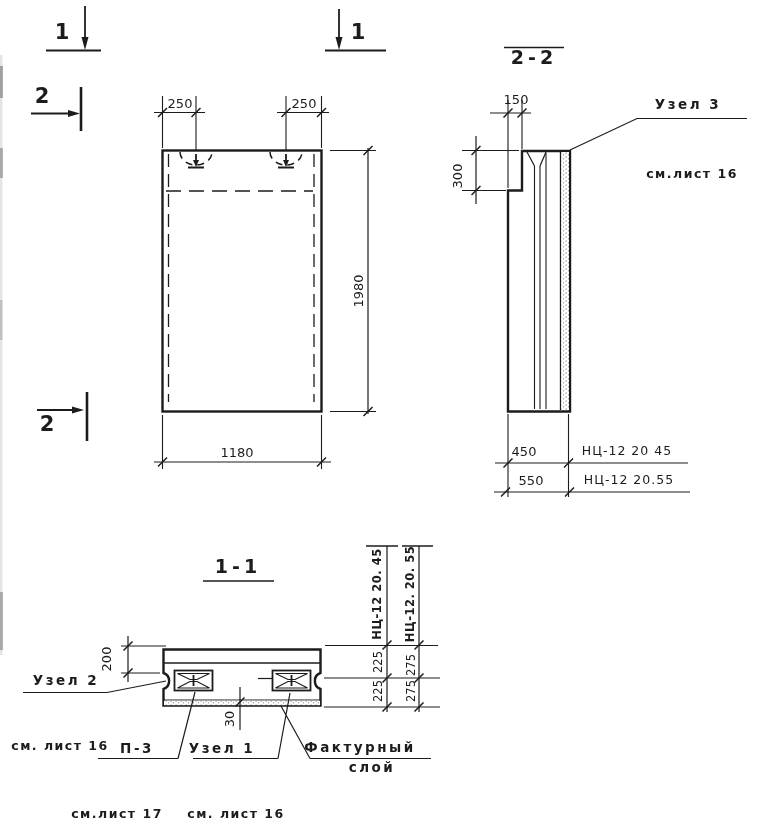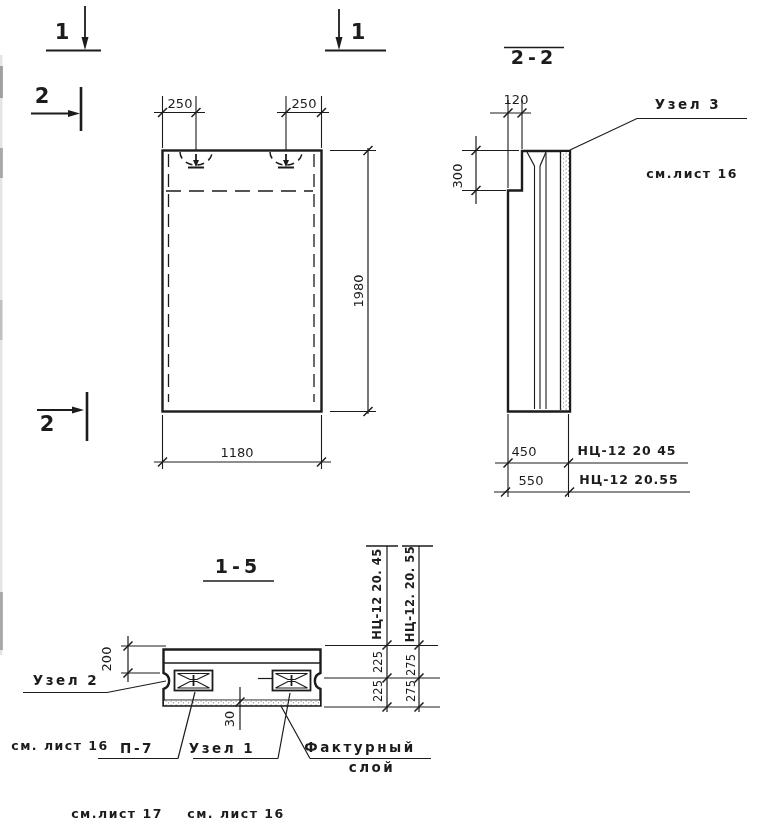--- a/index.html
+++ b/index.html
@@ -21,21 +21,21 @@
     color:#1c1c1c;
     user-select:none;
   }
   .rot{transform:translate(-50%,-50%) rotate(-90deg);}
   .digit{font-size:21px;font-weight:bold;}
   .title{font-size:19px;font-weight:bold;letter-spacing:4px;}
   .dim{font-size:13px;}
   .dim-s{font-size:11.5px;}
   .callout{font-size:13.5px;font-weight:bold;letter-spacing:2.5px;}
   .callout2{font-size:12.5px;font-weight:bold;letter-spacing:1.5px;margin-top:45px;}
-  .mark{font-size:12.5px;font-weight:bold;letter-spacing:1px;}
+  .mark{font-size:12.5px;font-weight:normal;letter-spacing:1px;}
   .mark-s{font-size:11.5px;font-weight:bold;letter-spacing:0.5px;}
 </style>
 </head>
 <body>
 
 <div id="sheet">
 
   <svg width="784" height="838" viewBox="0 0 784 838">
     <defs>
       <pattern id="speck" width="5" height="4" patternUnits="userSpaceOnUse">
@@ -177,41 +177,41 @@
   <div class="lbl digit" style="left:358px;top:32px;">1</div>
   <div class="lbl digit" style="left:42px;top:96px;">2</div>
   <div class="lbl digit" style="left:47px;top:424px;">2</div>
 
   <div class="lbl dim" style="left:180px;top:103px;">250</div>
   <div class="lbl dim" style="left:304px;top:103px;">250</div>
   <div class="lbl dim rot" style="left:358px;top:291px;">1980</div>
   <div class="lbl dim" style="left:237px;top:452px;">1180</div>
 
   <div class="lbl title" style="left:534px;top:31px;margin-top:26px;">2-2</div>
-  <div class="lbl dim" style="left:516px;top:99px;">120</div>
+  <div class="lbl dim" style="left:516px;top:99px;">150</div>
   <div class="lbl dim rot" style="left:457px;top:176px;">300</div>
   <div class="lbl callout" style="left:688px;top:105px;">Узел 3</div>
   <div class="lbl callout2" style="left:692px;top:129px;">см.лист 16</div>
   <div class="lbl dim" style="left:524px;top:451px;text-align:right;">450</div>
   <div class="lbl mark" style="left:627px;top:451px;">НЦ-12 20 45</div>
   <div class="lbl dim" style="left:531px;top:480px;">550</div>
   <div class="lbl mark" style="left:629px;top:480px;">НЦ-12 20.55</div>
 
-  <div class="lbl title" style="left:238px;top:566px;">1-5</div>
+  <div class="lbl title" style="left:238px;top:566px;">1-1</div>
   <div class="lbl dim rot" style="left:106px;top:659px;">200</div>
   <div class="lbl dim rot" style="left:229px;top:719px;">30</div>
   <div class="lbl mark-s rot" style="left:378px;top:594px;">НЦ-12 20. 45</div>
   <div class="lbl mark-s rot" style="left:411px;top:594px;">НЦ-12. 20. 55</div>
   <div class="lbl dim-s rot" style="left:379px;top:662px;">225</div>
   <div class="lbl dim-s rot" style="left:379px;top:691px;">225</div>
   <div class="lbl dim-s rot" style="left:412px;top:665px;">275</div>
   <div class="lbl dim-s rot" style="left:412px;top:691px;">275</div>
 
   <div class="lbl callout" style="left:66px;top:681px;">Узел 2</div>
   <div class="lbl callout2" style="left:60px;top:701px;">см. лист 16</div>
-  <div class="lbl callout" style="left:137px;top:749px;">П-7</div>
+  <div class="lbl callout" style="left:137px;top:749px;">П-3</div>
   <div class="lbl callout2" style="left:117px;top:769px;">см.лист 17</div>
   <div class="lbl callout" style="left:222px;top:749px;">Узел 1</div>
   <div class="lbl callout2" style="left:236px;top:769px;">см. лист 16</div>
   <div class="lbl callout" style="left:360px;top:748px;">Фактурный</div>
   <div class="lbl callout" style="left:372px;top:768px;">слой</div>
 
 </div>
 
 </body></html>

